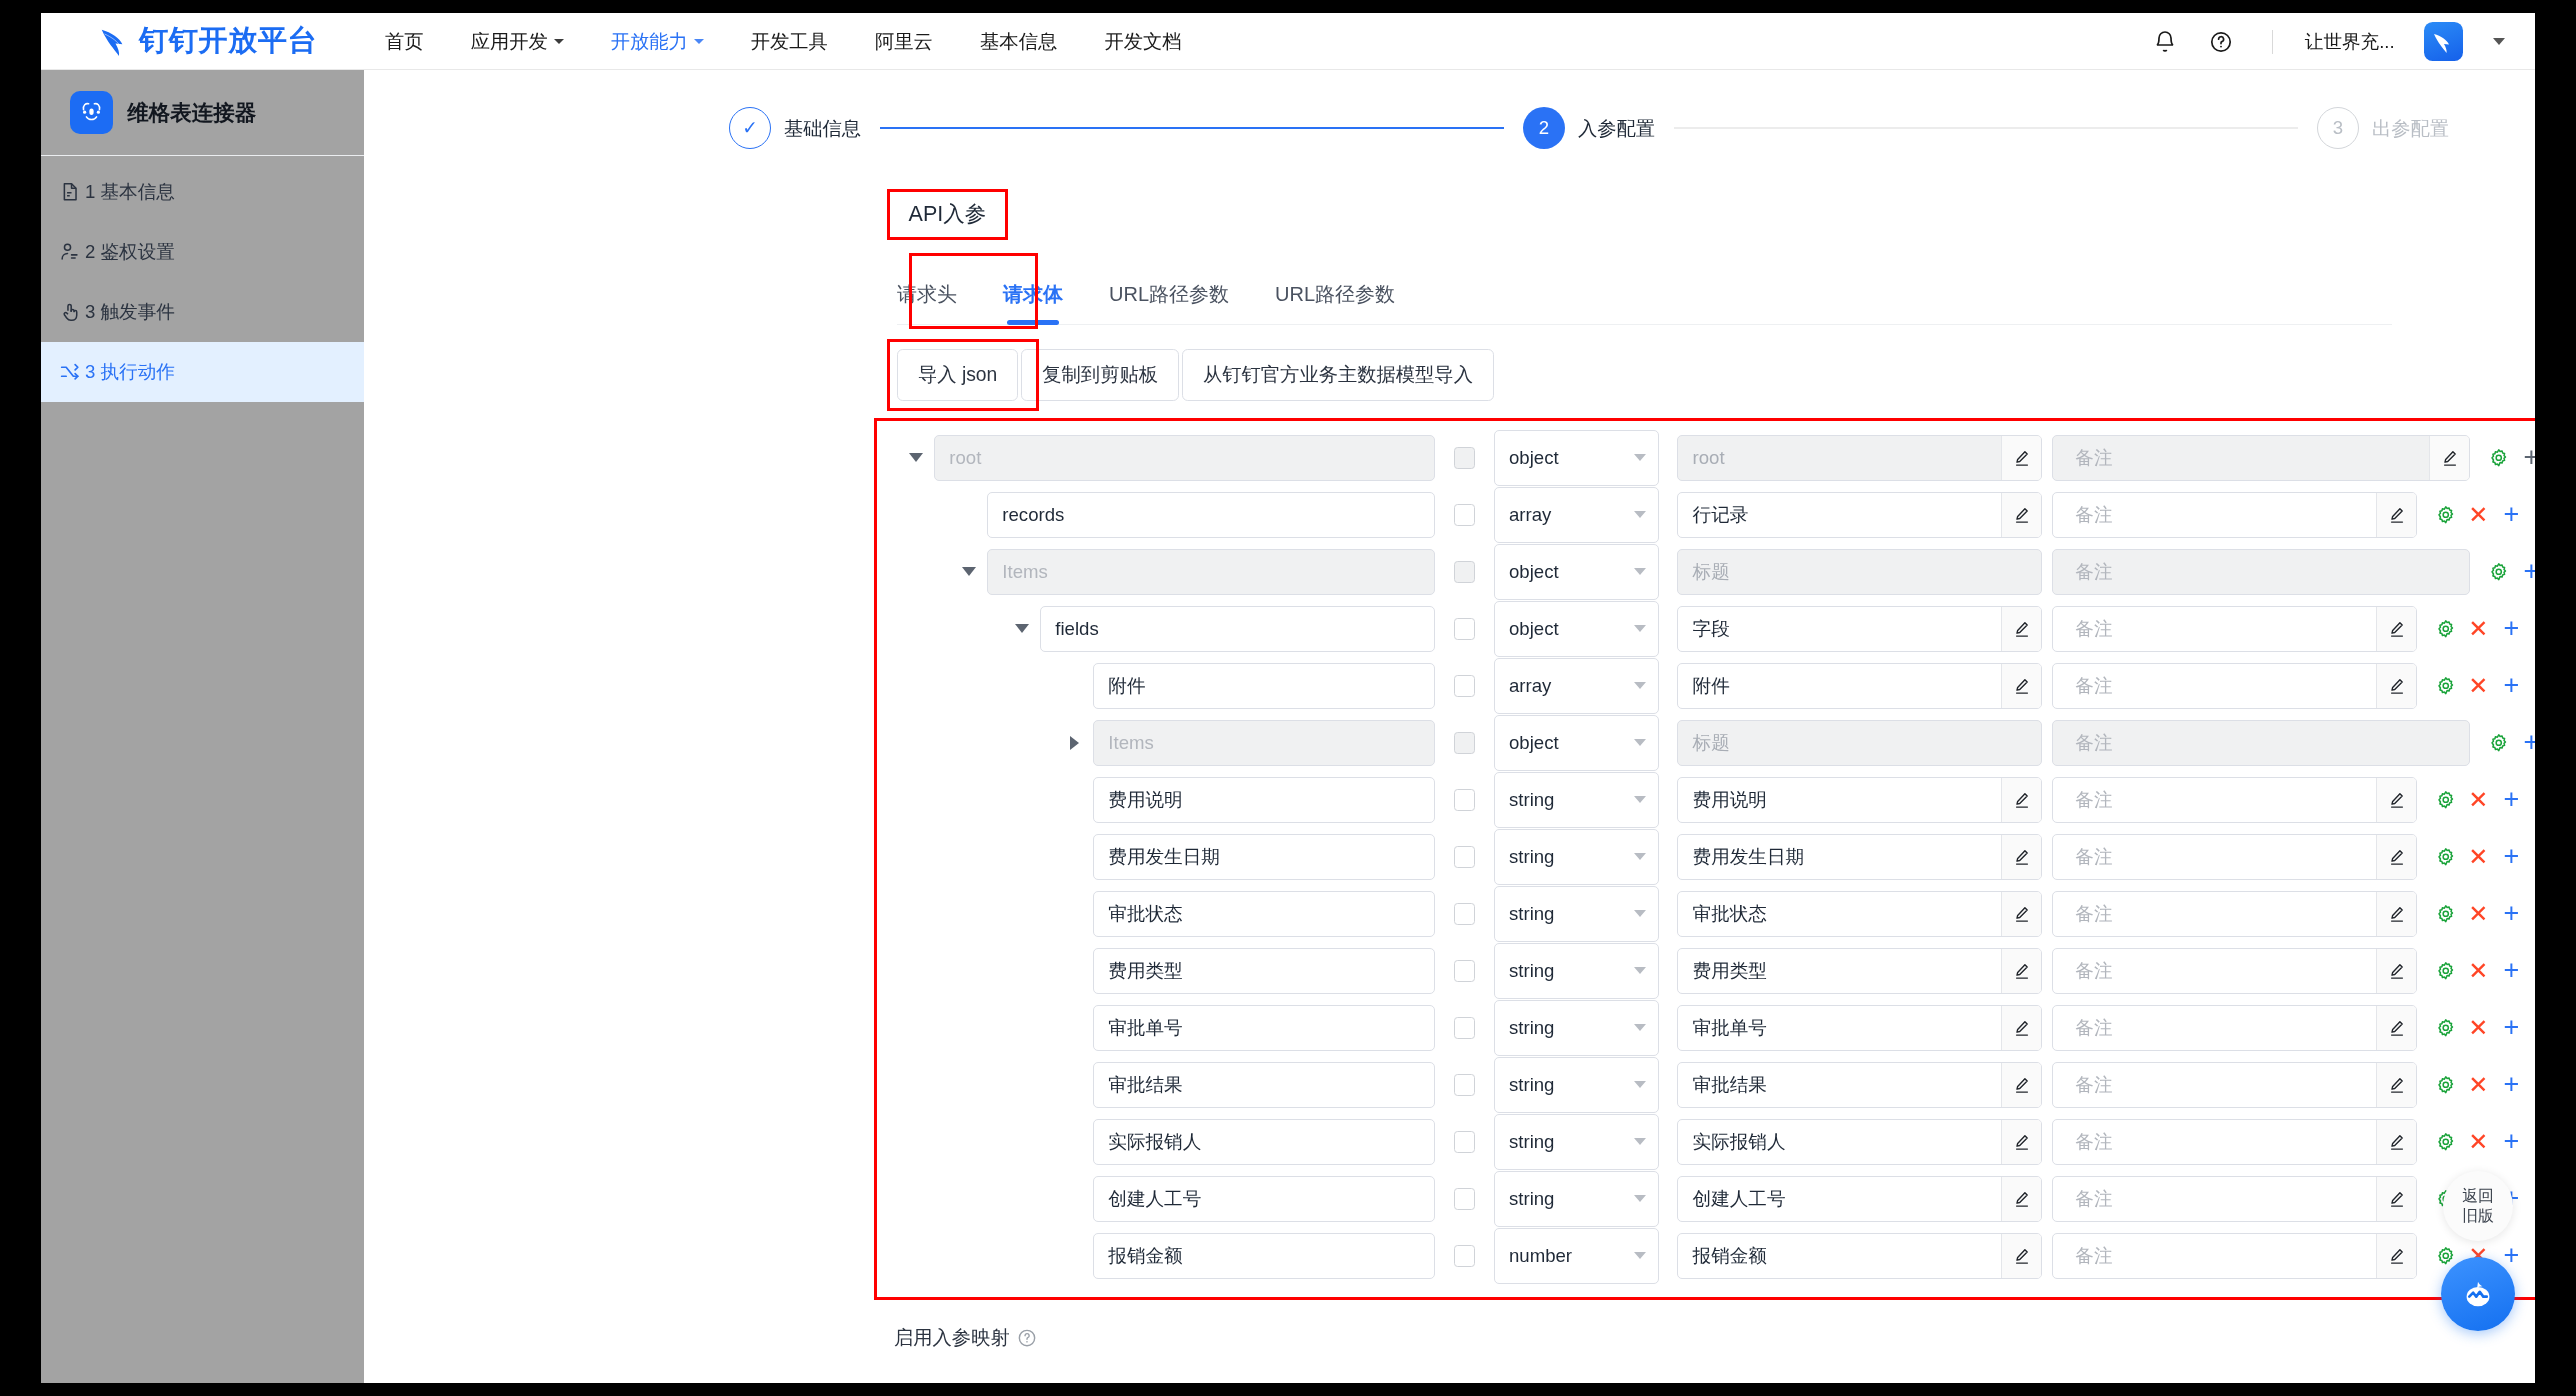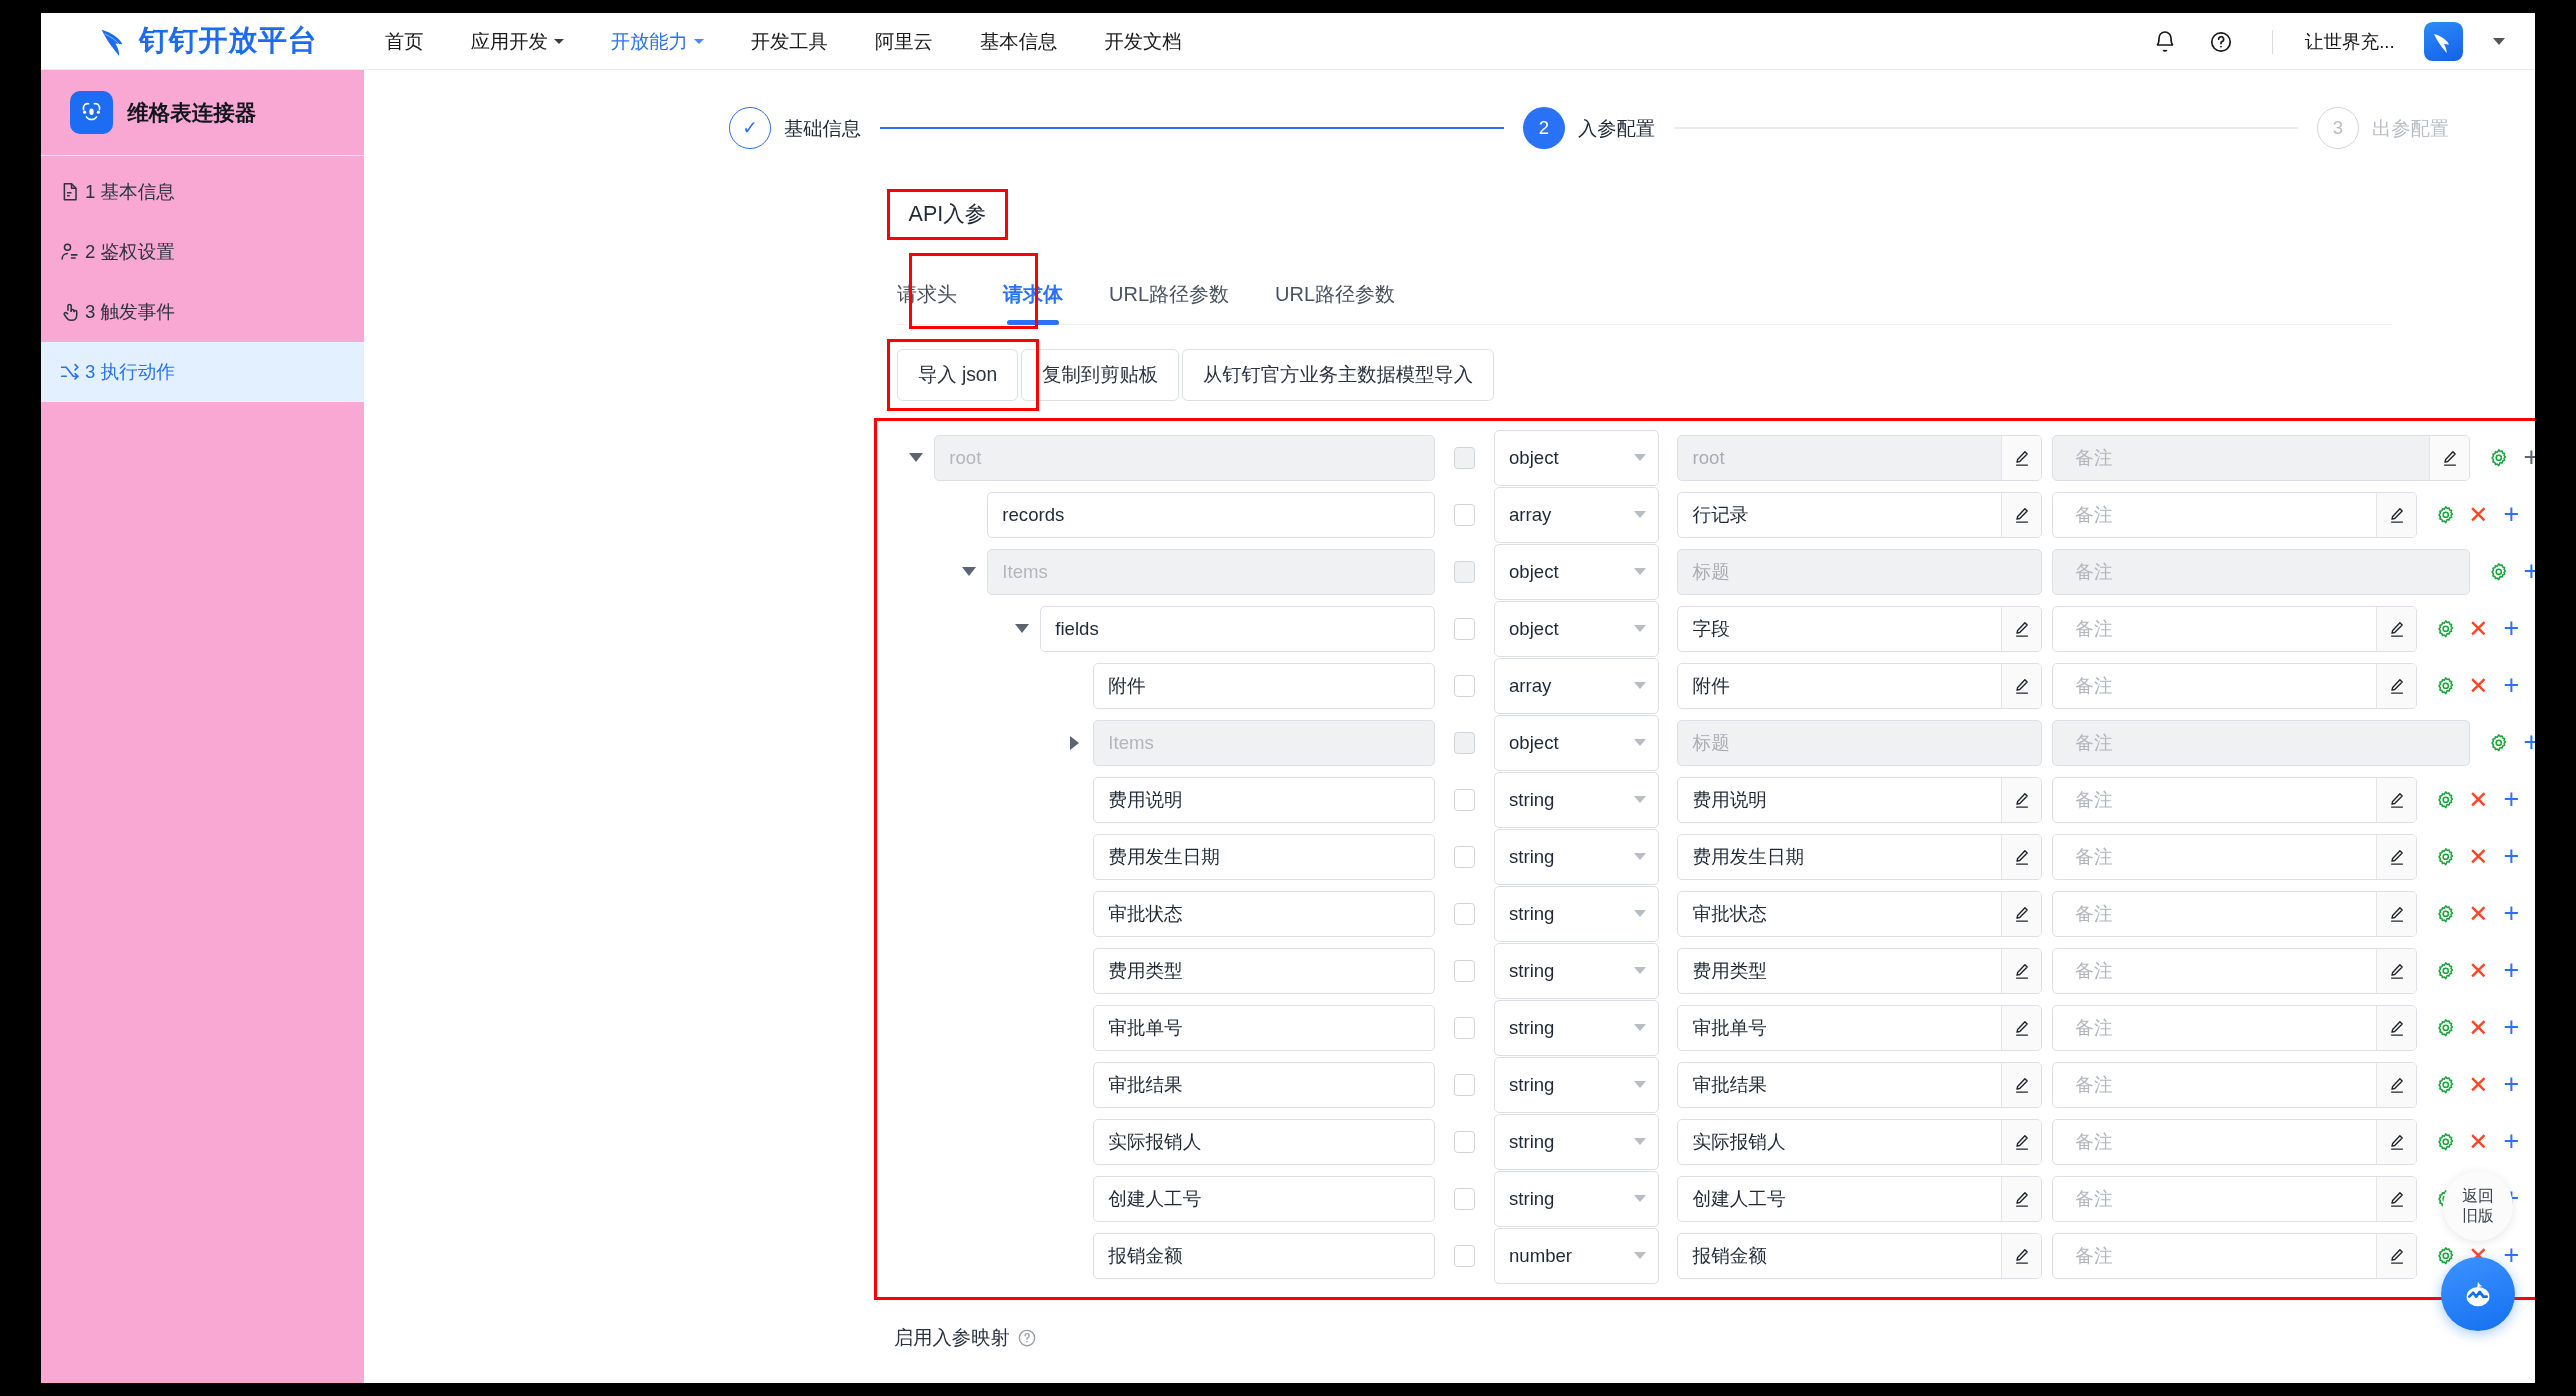--- a/index.html
+++ b/index.html
@@ -57,21 +57,21 @@
   }
   .caret-sm {
     width: 0; height:0; border-left:6.4px solid transparent;
     border-right:6.4px solid transparent; border-top:7.2px solid #555;
     cursor:pointer;
   }
 
   
   .sidebar {
     position:absolute; left:0; top:57px; width: 381px; height: 1313px;
-    background:#f9a8d4; border-right: 0.7px solid #ebedf0; text-align: center;
+    background:#a3a3a3; border-right: 0.7px solid #ebedf0; text-align: center;
   }
   .side-head {
     height: 86px; display:flex; align-items:center; padding: 0 29px;
     border-bottom: 0.7px solid #ebedf0; gap: 14.3px;
   }
   .side-app-icon {
     width: 43px; height:43px; border-radius: 10px; background:#1c6cf4;
     flex:none; display:flex; align-items:center; justify-content:center;
   }
   .side-app-name { font-size: 21.5px; font-weight: 700; color:#12171f; white-space:nowrap; }

